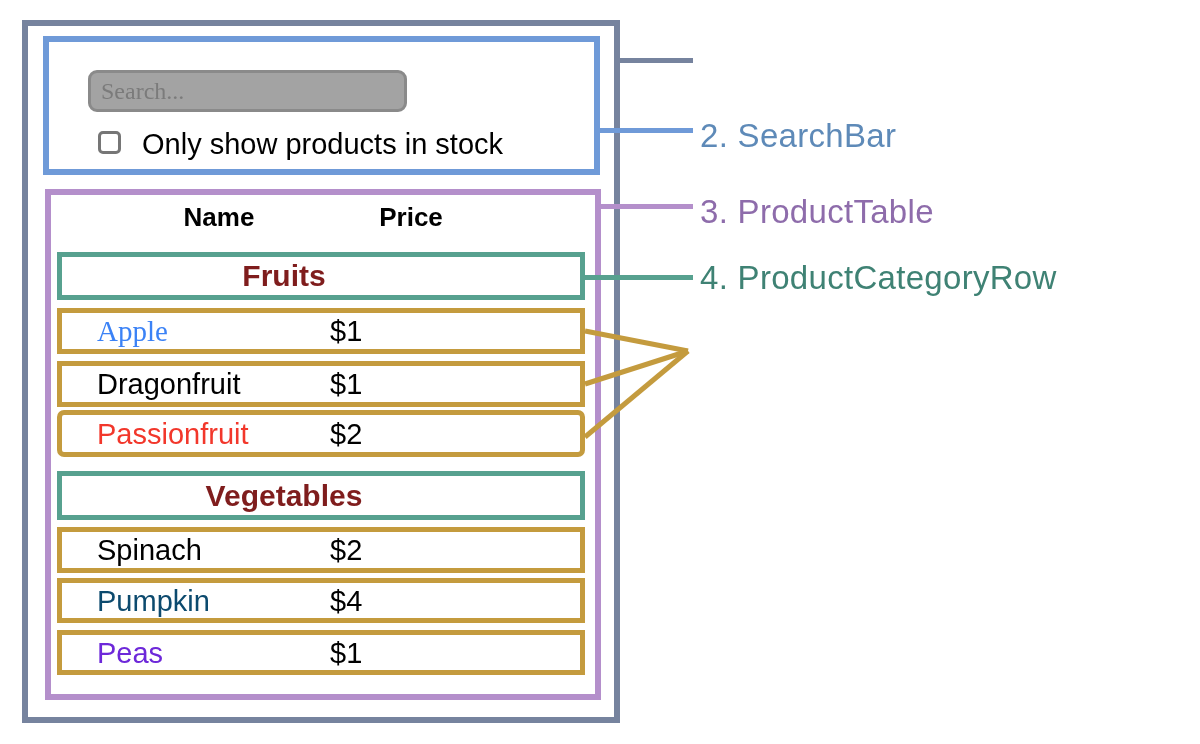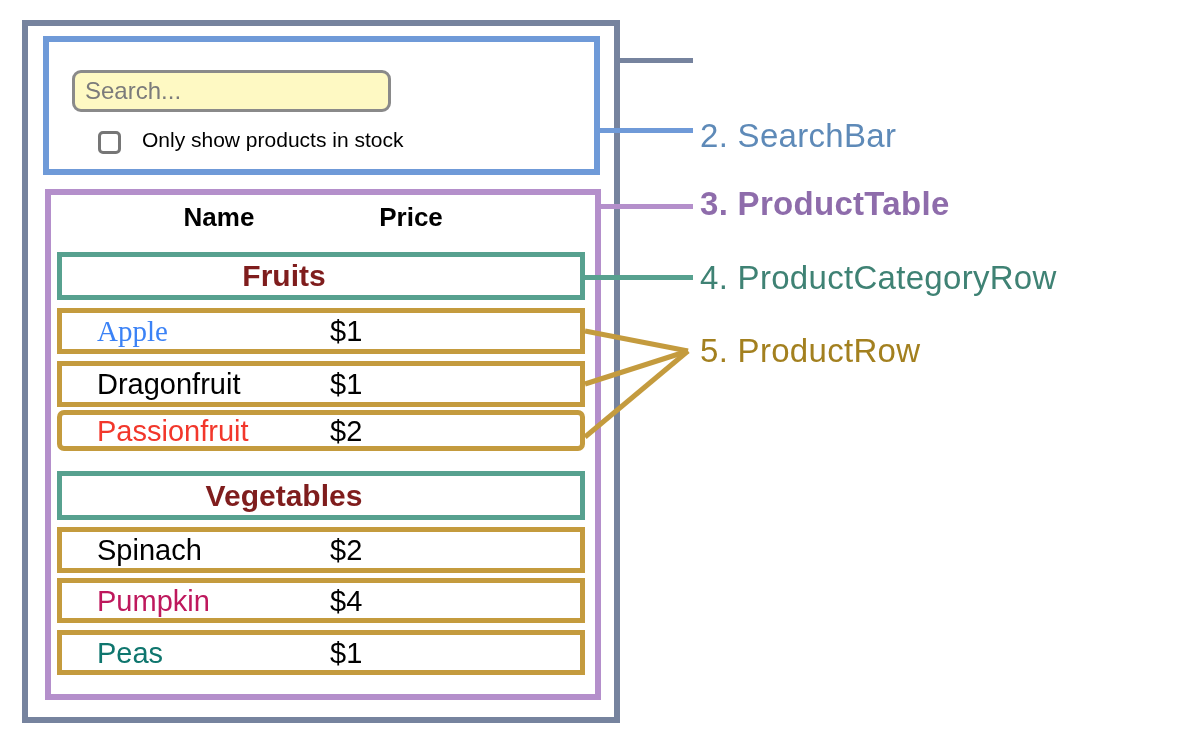--- a/index.html
+++ b/index.html
@@ -8,28 +8,28 @@
   }
   *{box-sizing:border-box; margin:0; padding:0;}
   body{background:#ffffff; font-family:"Liberation Sans", sans-serif;}
   .stage{position:relative; width:1200px; height:744px; background:#ffffff; overflow:hidden;}
   .box{position:absolute; border-style:solid; background:transparent;}
 
   .outer-box{left:22px; top:20px; width:598px; height:703px; border-width:6px; border-color:var(--gray);}
   .search-box{left:43px; top:36px; width:557px; height:139px; border-width:6px; border-color:var(--blue);}
   .table-box{left:45px; top:189px; width:556px; height:511px; border-width:6px; border-color:var(--purple);}
 
-  .search-input{position:absolute; left:72px; top:70px; width:319px; height:42px;
+  .search-input{position:absolute; left:88px; top:70px; width:319px; height:42px;
     border:3px solid #8a8a8a; border-radius:9px; font-size:24px; padding:0 10px;
-    color:#444; background:#fef9c3; font-family:Liberation Sans, sans-serif; outline:none;}
+    color:#444; background:#a3a3a3; font-family:Liberation Serif, serif; outline:none;}
   .search-input::placeholder{color:#7b7b7b; opacity:1;}
 
   .checkbox{position:absolute; left:98px; top:131px; width:23px; height:23px;
     border:3px solid #767676; border-radius:5px; background:#fff;}
-  .checkbox-label{position:absolute; left:142px; top:128px; font-size:21px; color:#000; white-space:nowrap;}
+  .checkbox-label{position:absolute; left:142px; top:128px; font-size:29px; color:#000; white-space:nowrap;}
 
   .th{position:absolute; top:202px; transform:translateX(-50%); font-size:26px; font-weight:bold; color:#000; white-space:nowrap;}
   .th-name{left:219px;}
   .th-price{left:411px;}
 
   .cat-box{left:57px; width:528px; height:48px; border-width:5px; border-color:var(--teal);}
   .cat-label{position:absolute; left:222px; top:50%; transform:translate(-50%,-50%);
     font-size:30px; font-weight:bold; color:#7f1d1d; white-space:nowrap;}
 
   .row-box{left:57px; width:528px; height:46px; border-width:5px; border-color:var(--gold);}
@@ -41,21 +41,21 @@
   .leader-1{left:620px; top:58px; width:73px; background:var(--gray);}
   .leader-2{left:600px; top:128px; width:93px; background:var(--blue);}
   .leader-3{left:601px; top:204px; width:92px; background:var(--purple);}
   .leader-4{left:585px; top:275px; width:108px; background:var(--teal);}
 
   .gold-lines{position:absolute; left:0; top:0; width:1200px; height:744px; pointer-events:none;}
 
   .anno{position:absolute; left:700px; font-size:33px; line-height:40px; letter-spacing:0.3px; white-space:nowrap;}
   .anno-1{top:41px;  color:var(--lbl-gray);}
   .anno-2{top:116px; color:var(--lbl-blue);}
-  .anno-3{top:184px; color:var(--lbl-purple);font-weight:bold;}
+  .anno-3{top:192px; color:var(--lbl-purple);}
   .anno-4{top:258px; color:var(--lbl-teal);}
   .anno-5{top:331px; color:var(--lbl-gold);}
 </style>
 </head>
 <body>
 
 <div class="stage">
 
   <div class="box outer-box"></div>
 
@@ -73,50 +73,49 @@
   </div>
 
   <div class="box row-box" style="top:308px;">
     <span class="cell cell-name" style="color: #3b82f6; font-family: Liberation Serif, serif;">Apple</span>
     <span class="cell cell-price">$1</span>
   </div>
   <div class="box row-box" style="top:361px;">
     <span class="cell cell-name" style="color: rgb(0, 0, 0);">Dragonfruit</span>
     <span class="cell cell-price">$1</span>
   </div>
-  <div class="box row-box" style="top:410px; height:41px;border-radius:7px;">
+  <div class="box row-box" style="top:410px; height:47px;border-radius:7px;">
     <span class="cell cell-name" style="color: rgb(242, 55, 43);">Passionfruit</span>
     <span class="cell cell-price">$2</span>
   </div>
 
   <div class="box cat-box" style="top:471px; height:49px;">
     <span class="cat-label">Vegetables</span>
   </div>
 
   <div class="box row-box" style="top:527px; height:46px;">
     <span class="cell cell-name" style="color: rgb(0, 0, 0);">Spinach</span>
     <span class="cell cell-price">$2</span>
   </div>
   <div class="box row-box" style="top:578px; height:45px;">
-    <span class="cell cell-name" style="color: #be185d;">Pumpkin</span>
+    <span class="cell cell-name" style="color: #0c4a6e;">Pumpkin</span>
     <span class="cell cell-price">$4</span>
   </div>
   <div class="box row-box" style="top:630px; height:45px;">
-    <span class="cell cell-name" style="color: #0f766e;">Peas</span>
+    <span class="cell cell-name" style="color: #6d28d9;">Peas</span>
     <span class="cell cell-price">$1</span>
   </div>
 
   <div class="leader leader-1"></div>
   <div class="leader leader-2"></div>
   <div class="leader leader-3"></div>
   <div class="leader leader-4"></div>
   <svg class="gold-lines" viewBox="0 0 1200 744">
     <line x1="585" y1="331" x2="688" y2="351" stroke="#c49b3e" stroke-width="5"></line>
     <line x1="585" y1="384" x2="688" y2="351" stroke="#c49b3e" stroke-width="5"></line>
     <line x1="585" y1="437" x2="688" y2="351" stroke="#c49b3e" stroke-width="5"></line>
   </svg>
 
   <div class="anno anno-2">2. SearchBar</div>
   <div class="anno anno-3">3. ProductTable</div>
   <div class="anno anno-4">4. ProductCategoryRow</div>
-  <div class="anno anno-5">5. ProductRow</div>
 
 </div>
 
 </body></html>

